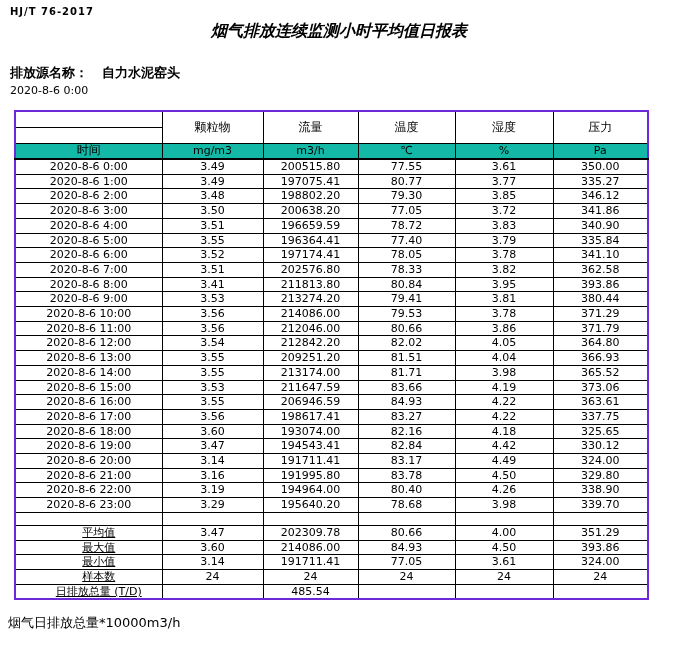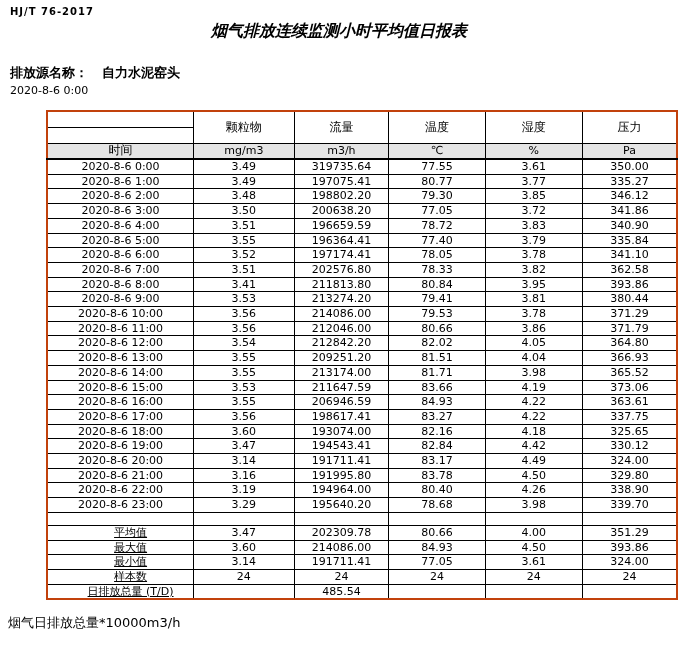--- a/index.html
+++ b/index.html
@@ -11,32 +11,31 @@
   .std-no{position:absolute;top:6px;left:10px;font-size:10px;font-weight:bold;letter-spacing:1px;}
   .title{position:absolute;top:21px;left:0;width:678px;text-align:center;font-size:16px;font-weight:bold;font-style:italic;}
   .info-row{position:absolute;top:64px;left:10px;width:626px;display:flex;justify-content:space-between;align-items:flex-start;flex-direction:column;}
   .source{font-size:13px;font-weight:bold;}
   .source .sep{display:inline-block;width:14px;}
   .datetime{font-size:11px;padding-top:2px;}
 
   table.rpt{
     position:absolute;top:110px;left:14px;
     border-collapse:collapse;table-layout:fixed;
-    border:2px solid #c2410c;
-    margin-left:32px;
+    border:2px solid #6d28d9;
   }
   table.rpt td{
     border:1px solid #000;text-align:center;vertical-align:middle;
     font-size:11px;padding:0;height:13.7px;line-height:13.7px;
     white-space:nowrap;overflow:hidden;
   }
   tr.hdr-split td{height:15px;}
   tr.hdr-split td.span-cell{font-size:12px;}
   tr.unit-row td{
-    background:#e5e5e5;height:14px;
+    background:#14b8a6;height:14px;
     border-bottom:2px solid #000;
   }
   tr.unit-row td.time-hdr{font-size:12px;}
   tr.blank-row td{height:12px;}
   tbody.summary td:first-child{text-decoration:underline;padding-left:20px;}
 
   .footer-note{position:absolute;top:614px;left:8px;font-size:13px;}
   .footer-line{position:absolute;top:632px;left:0;width:678px;height:18px;font-size:13px;margin-top:32px;}
   .footer-line span{position:absolute;white-space:nowrap;}
   .fl-unit{left:8px;}
@@ -85,21 +84,21 @@
       <td>m3/h</td>
       <td>℃</td>
       <td>%</td>
       <td>Pa</td>
     </tr>
   </tbody>
   <tbody>
       <tr>
         <td>2020-8-6 0:00</td>
         <td>3.49</td>
-        <td>319735.64</td>
+        <td>200515.80</td>
         <td>77.55</td>
         <td>3.61</td>
         <td>350.00</td>
       </tr>
       <tr>
         <td>2020-8-6 1:00</td>
         <td>3.49</td>
         <td>197075.41</td>
         <td>80.77</td>
         <td>3.77</td>

